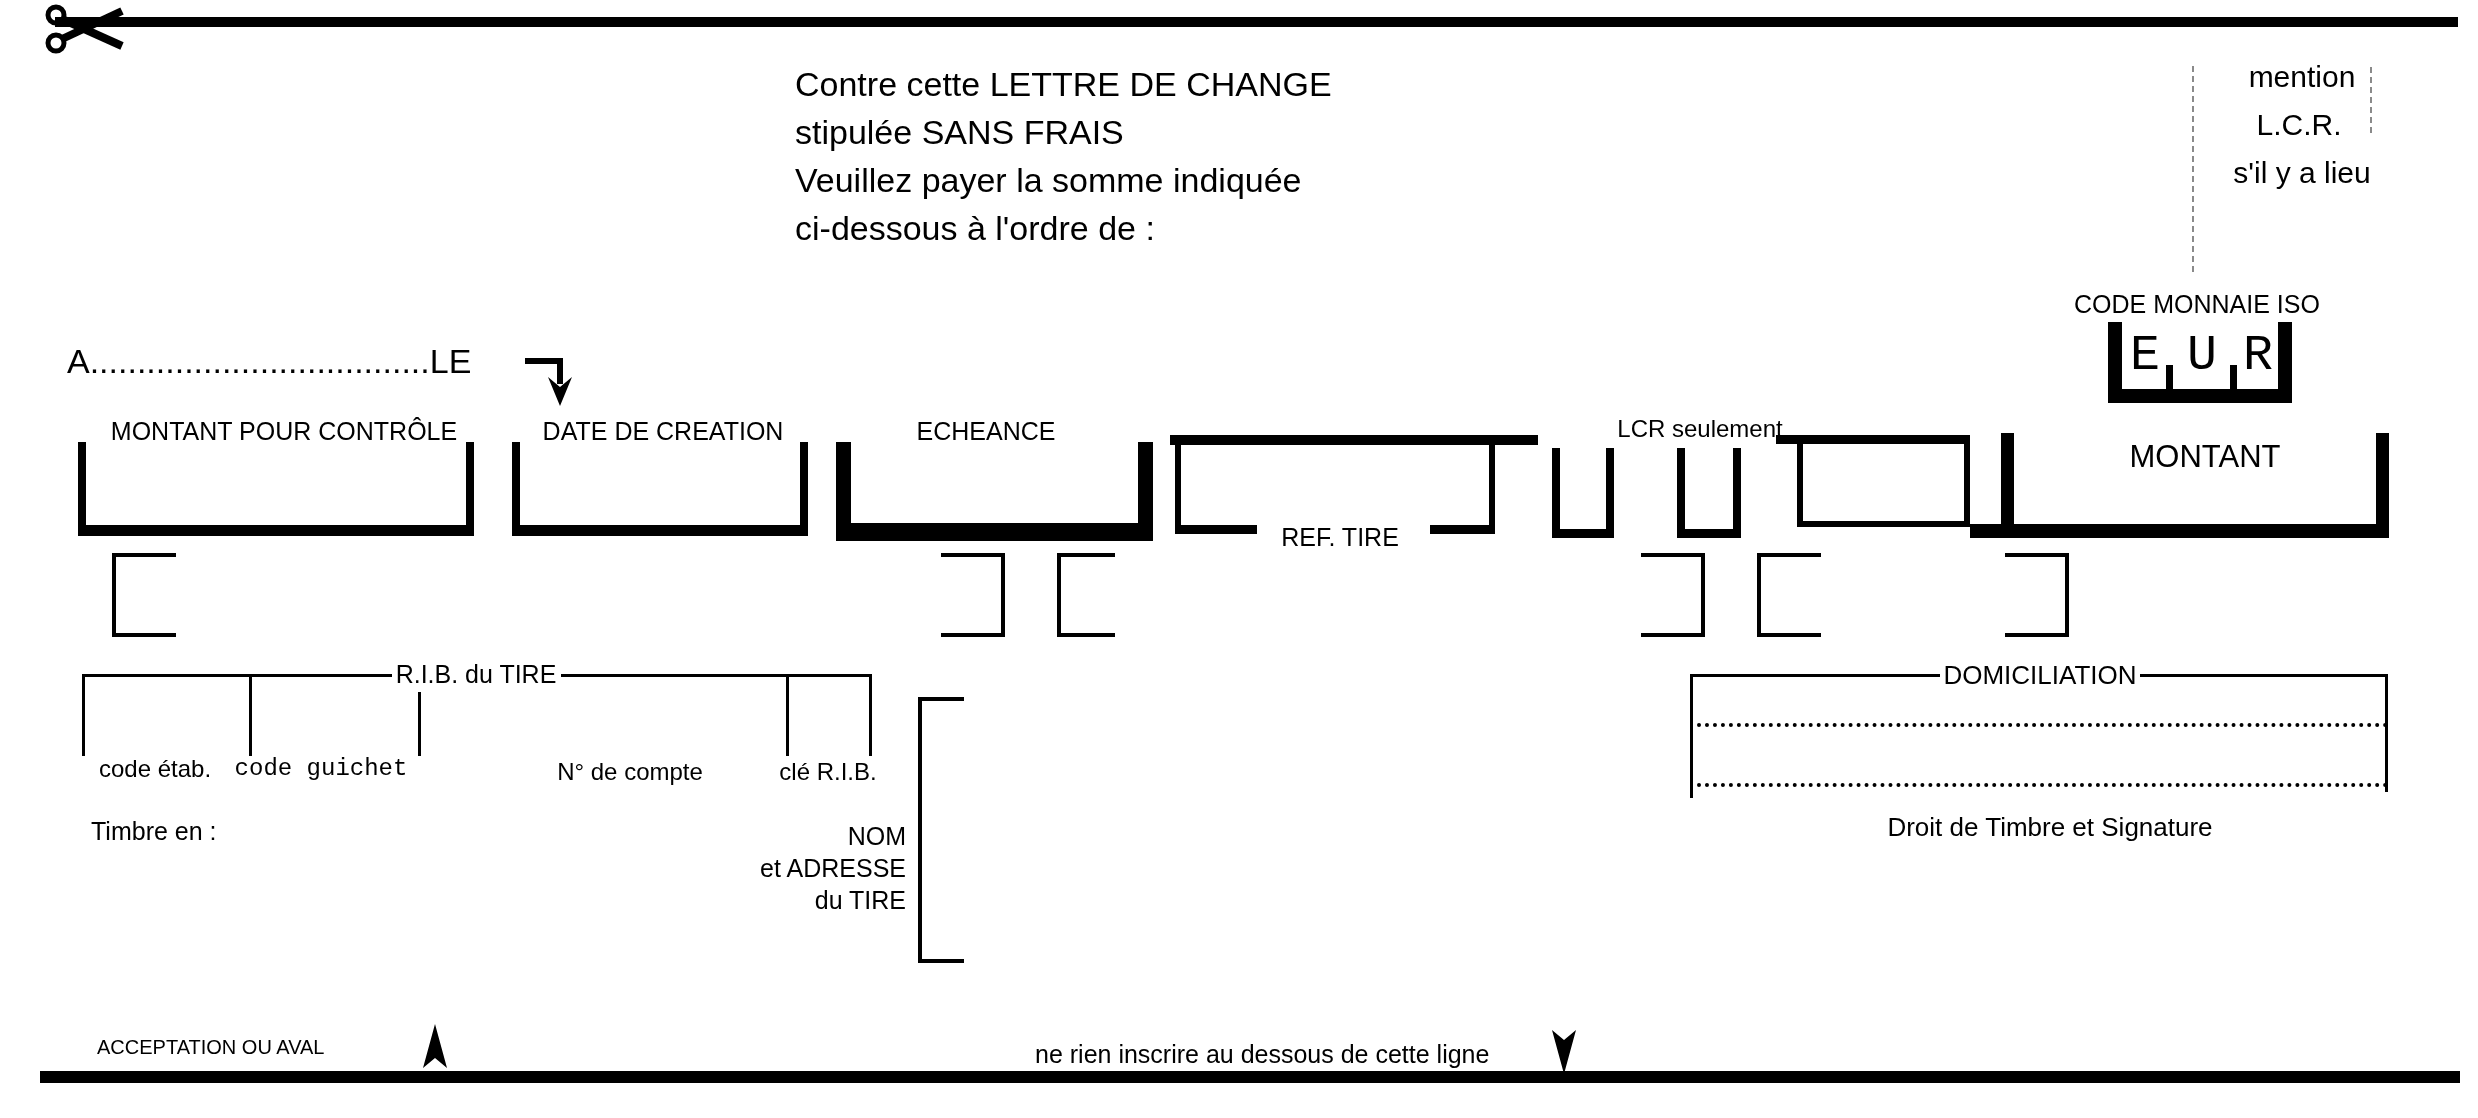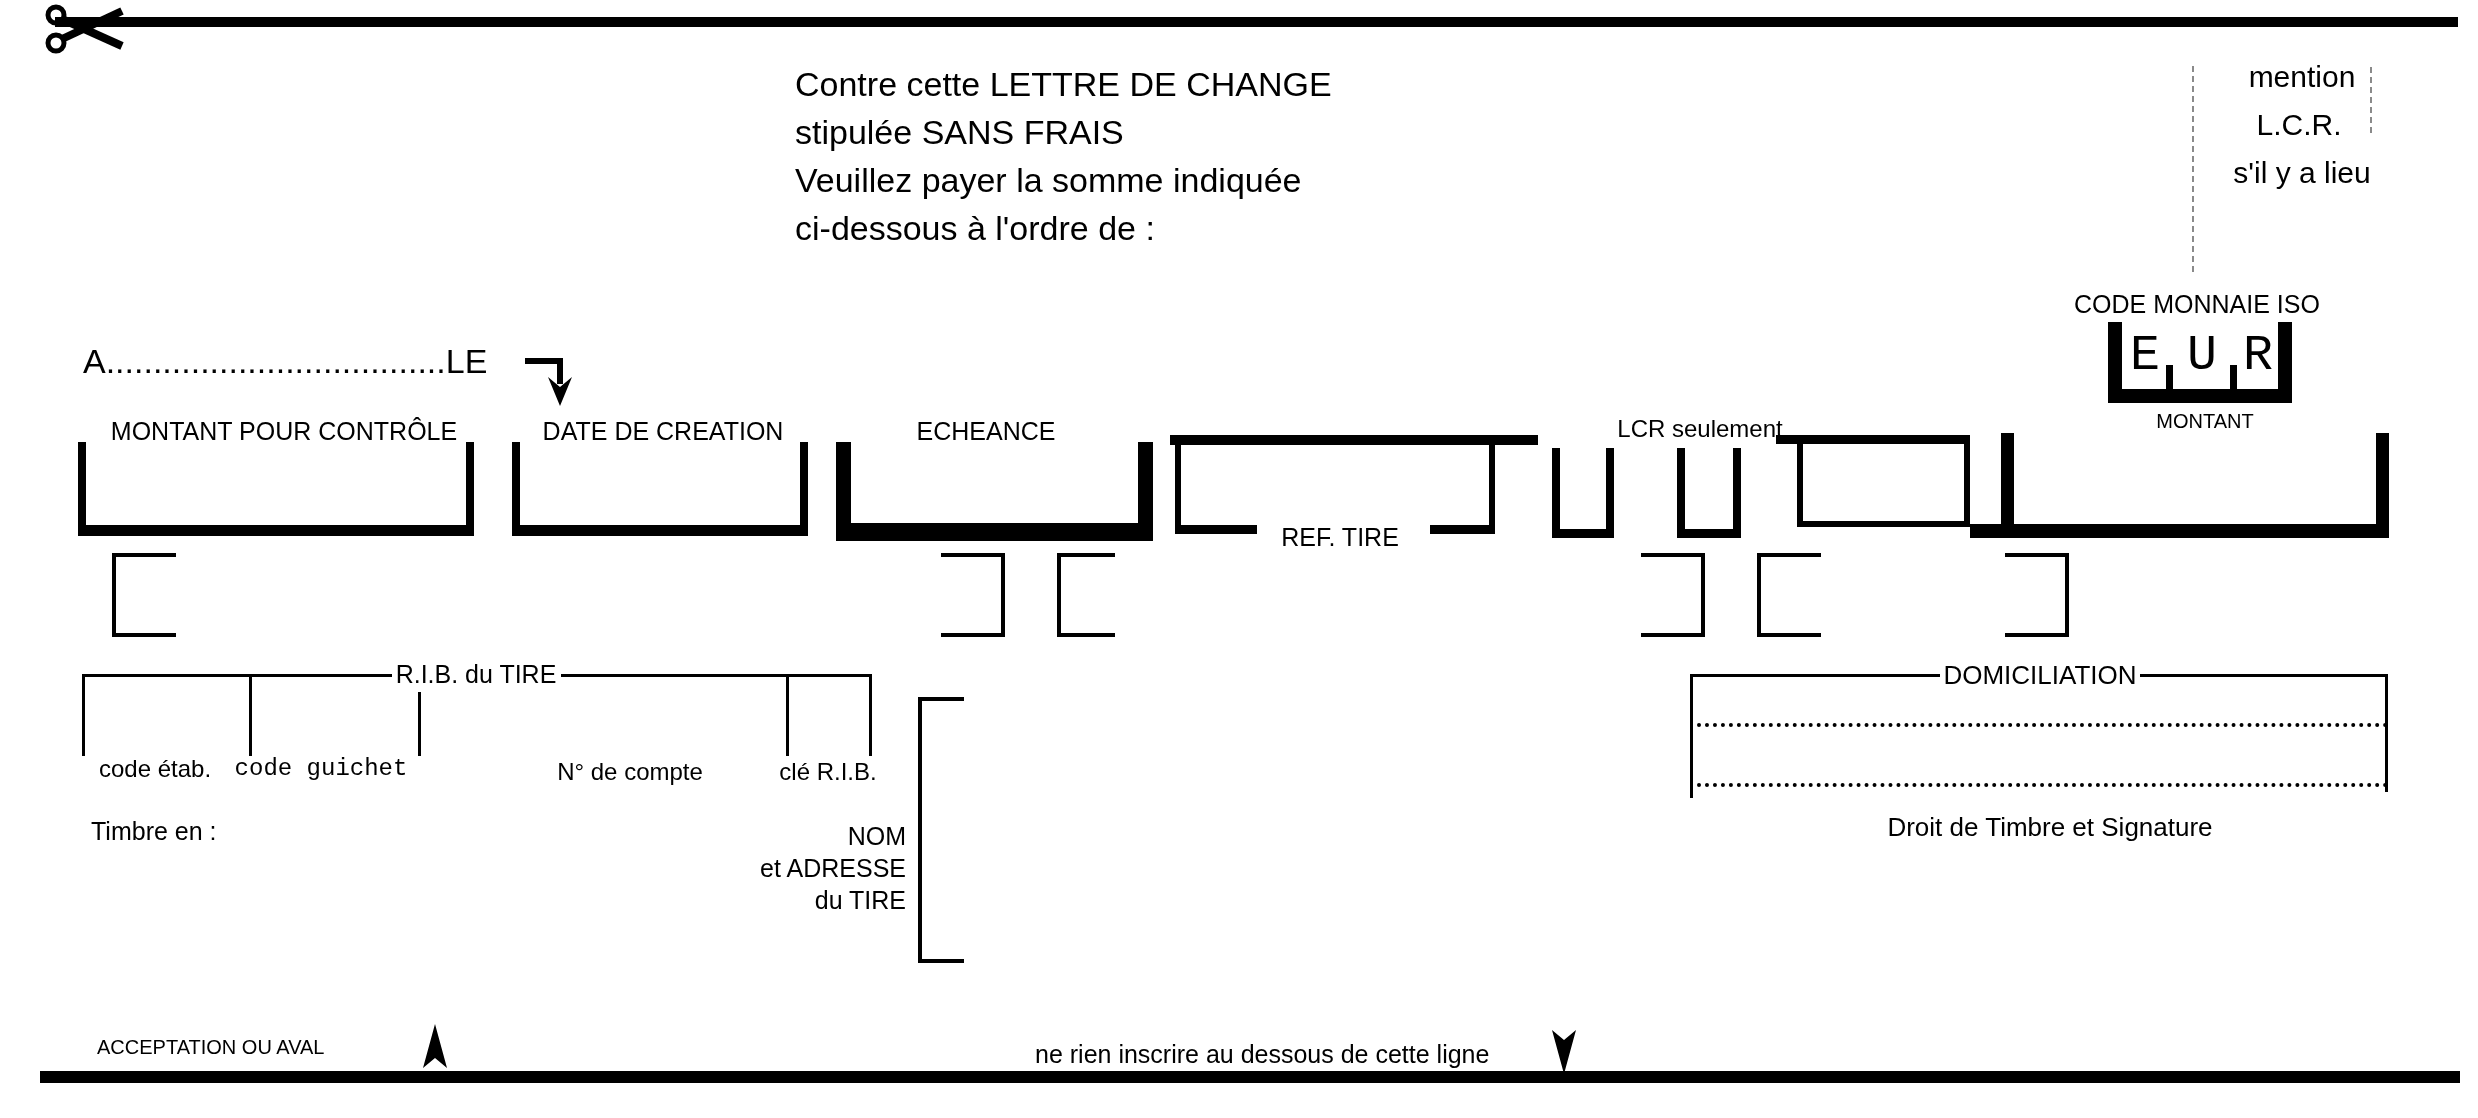--- a/index.html
+++ b/index.html
@@ -55,32 +55,32 @@
     <div class="bar" style="left:2108px;top:322px;width:14px;height:81px;"></div>
     <div class="bar" style="left:2278px;top:322px;width:14px;height:81px;"></div>
     <div class="bar" style="left:2108px;top:389px;width:184px;height:14px;"></div>
     <div class="bar" style="left:2166px;top:365px;width:7px;height:24px;"></div>
     <div class="bar" style="left:2230px;top:365px;width:7px;height:24px;"></div>
     <div class="txt mono ctr" style="left:2145px;top:327px;font-size:50px;">E</div>
     <div class="txt mono ctr" style="left:2202px;top:327px;font-size:50px;">U</div>
     <div class="txt mono ctr" style="left:2258px;top:327px;font-size:50px;">R</div>
   </div>
 
-  <div class="txt" style="left:83px;top:342px;font-size:34px;text-align:center;">A....................................LE</div>
+  <div class="txt" style="left:67px;top:342px;font-size:34px;text-align:center;">A....................................LE</div>
   <svg style="position:absolute;left:523px;top:348px;" width="62" height="60" viewBox="0 0 62 60">
     <path d="M2 13 H40" stroke="#000" stroke-width="6" fill="none"></path>
     <path d="M37 13 V36" stroke="#000" stroke-width="6" fill="none"></path>
     <path d="M37 58 L25 29 L37 39 L49 29 Z" fill="#000"></path>
   </svg>
 
   <div class="txt ctr" style="left:284px;top:417px;font-size:25px;">MONTANT POUR CONTRÔLE</div>
   <div class="txt ctr" style="left:663px;top:417px;font-size:25px;">DATE DE CREATION</div>
   <div class="txt ctr" style="left:986px;top:417px;font-size:25px;">ECHEANCE</div>
   <div class="txt ctr" style="left:1664px;top:415px;font-size:24px;margin-left:36px;">LCR seulement</div>
-  <div class="txt ctr" style="left:2205px;top:410px;font-size:20px;">MONTANT</div>
+  <div class="txt ctr" style="left:2205px;top:439px;font-size:31px;">MONTANT</div>
 
   <div class="ubox" style="left:78px;top:442px;width:396px;height:94px;"></div>
   <div class="ubox" style="left:512px;top:442px;width:296px;height:94px;"></div>
   <div class="ubox-heavy" style="left:836px;top:442px;width:317px;height:99px;"></div>
 
   <div>
     <div class="bar" style="left:1170px;top:435px;width:368px;height:10px;"></div>
     <div class="bar" style="left:1175px;top:445px;width:6px;height:88px;"></div>
     <div class="bar" style="left:1489px;top:445px;width:6px;height:88px;"></div>
     <div class="bar" style="left:1175px;top:525px;width:82px;height:9px;"></div>

